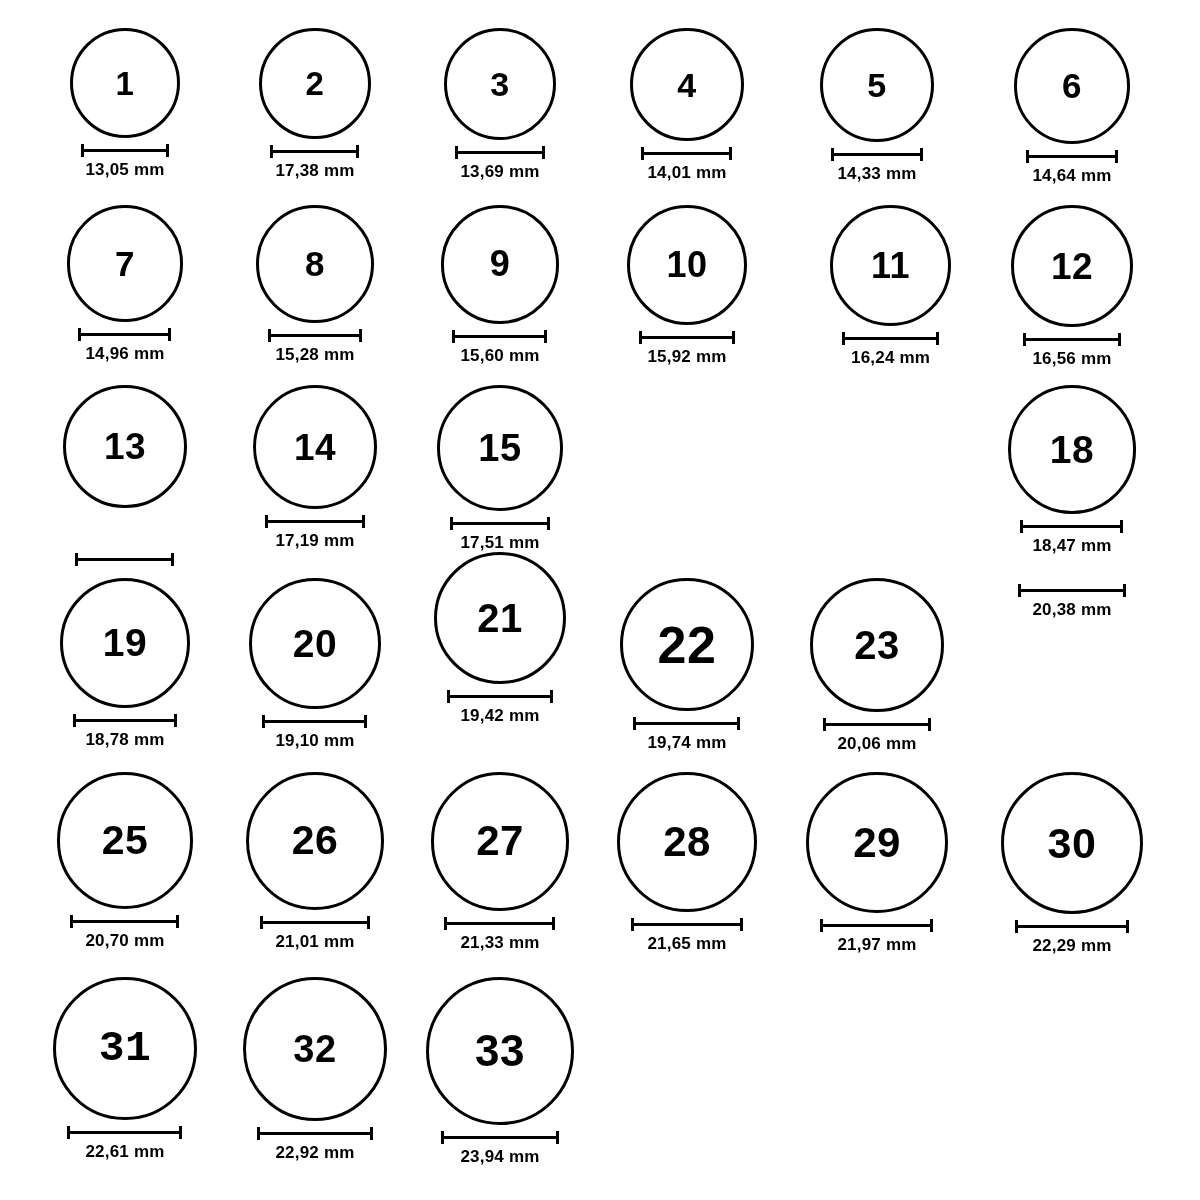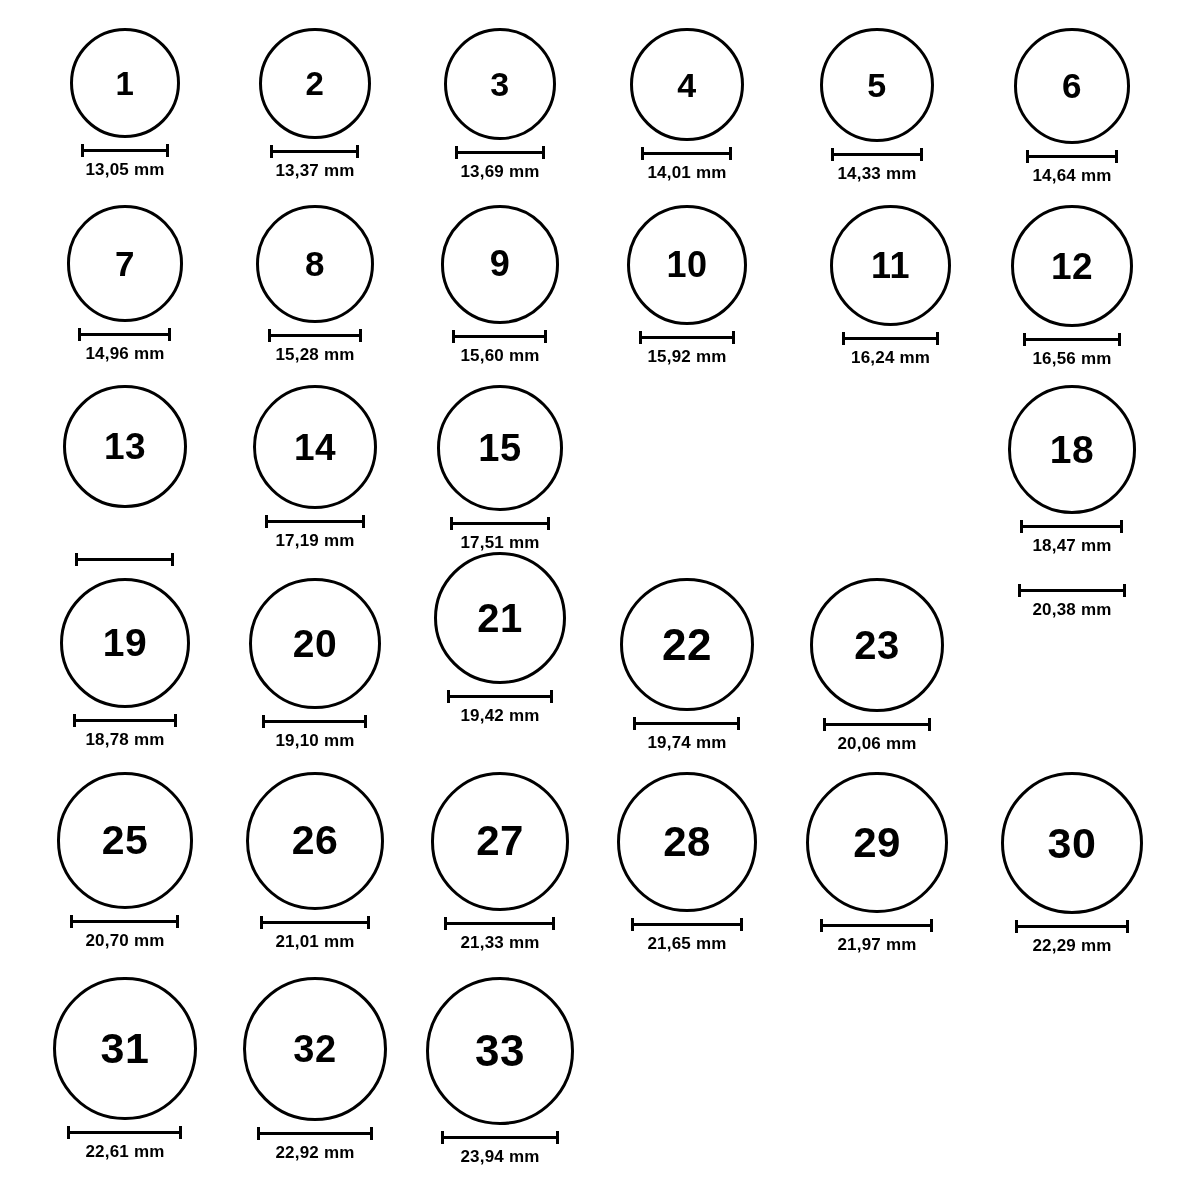--- a/index.html
+++ b/index.html
@@ -89,21 +89,21 @@
     </div>
     <div class="ring-cell" style="left: 254.442px; top: 28px; width: 121.117px;">
       <div class="ring-circle" style="width: 111.117px; height: 111.117px;">
         <span class="ring-number" style="font-size: 33px;">2</span>
       </div>
       <div class="measure" style="width: 89px;">
         <div class="bar"></div>
         <div class="cap left"></div>
         <div class="cap right"></div>
       </div>
-      <div class="ring-label">13,37 mm</div>
+      <div class="ring-label">17,38 mm</div>
     </div>
     <div class="ring-cell" style="left: 438.883px; top: 28px; width: 122.233px;">
       <div class="ring-circle" style="width: 112.233px; height: 112.233px;">
         <span class="ring-number" style="font-size: 34px;">3</span>
       </div>
       <div class="measure" style="width: 90px;">
         <div class="bar"></div>
         <div class="cap left"></div>
         <div class="cap right"></div>
       </div>
@@ -280,21 +280,21 @@
       </div>
       <div class="measure" style="width: 106px;">
         <div class="bar"></div>
         <div class="cap left"></div>
         <div class="cap right"></div>
       </div>
       <div class="ring-label">19,42 mm</div>
     </div>
     <div class="ring-cell" style="left: 615.328px; top: 578px; width: 143.344px;">
       <div class="ring-circle" style="width: 133.344px; height: 133.344px;">
-        <span class="ring-number" style="font-size: 44px;">22</span>
+        <span class="ring-number" style="font-size: 52px;">22</span>
       </div>
       <div class="measure" style="width: 107px;">
         <div class="bar"></div>
         <div class="cap left"></div>
         <div class="cap right"></div>
       </div>
       <div class="ring-label">19,74 mm</div>
     </div>
     <div class="ring-cell" style="left: 804.77px; top: 578px; width: 144.461px;">
       <div class="ring-circle" style="width: 134.461px; height: 134.461px;">
@@ -375,21 +375,21 @@
         <span class="ring-number" style="font-size: 43px;">30</span>
       </div>
       <div class="measure" style="width: 114px;">
         <div class="bar"></div>
         <div class="cap left"></div>
         <div class="cap right"></div>
       </div>
       <div class="ring-label">22,29 mm</div>
     </div>
     <div class="ring-cell" style="left: 48.3205px; top: 977px; width: 153.359px;">
-      <div class="ring-circle" style="width: 143.359px; height: 143.359px;">
+      <div class="ring-circle" style="width: 143.359px; height: 143.359px; font-family: Liberation Mono, monospace;">
         <span class="ring-number" style="font-size: 43px;">31</span>
       </div>
       <div class="measure" style="width: 115px;">
         <div class="bar"></div>
         <div class="cap left"></div>
         <div class="cap right"></div>
       </div>
       <div class="ring-label">22,61 mm</div>
     </div>
     <div class="ring-cell" style="left: 237.78px; top: 977px; width: 154.441px;">

